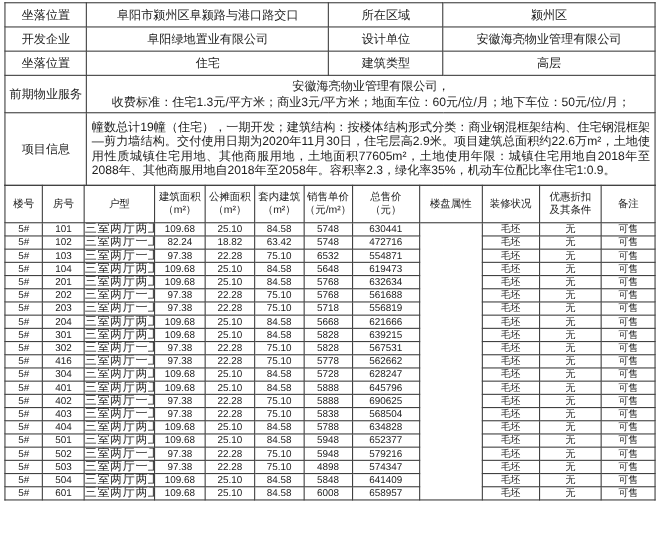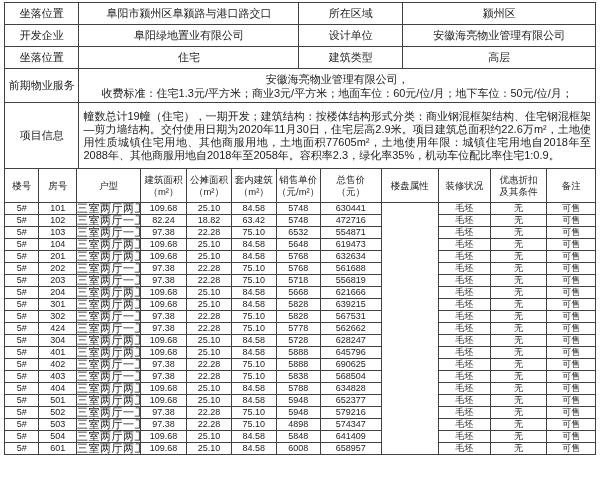--- a/index.html
+++ b/index.html
@@ -275,21 +275,21 @@
       <td class="cell-shared-area">22.28</td>
       <td class="cell-inner-area">75.10</td>
       <td class="cell-unit-price">5828</td>
       <td class="cell-total-price">567531</td>
       <td class="cell-decoration">毛坯</td>
       <td class="cell-discount">无</td>
       <td class="cell-remark">可售</td>
     </tr>
         <tr>
       <td class="cell-building">5#</td>
-      <td class="cell-room">424</td>
+      <td class="cell-room">416</td>
       <td class="cell-layout">三室两厅一卫</td>
       <td class="cell-gross-area">97.38</td>
       <td class="cell-shared-area">22.28</td>
       <td class="cell-inner-area">75.10</td>
       <td class="cell-unit-price">5778</td>
       <td class="cell-total-price">562662</td>
       <td class="cell-decoration">毛坯</td>
       <td class="cell-discount">无</td>
       <td class="cell-remark">可售</td>
     </tr>

